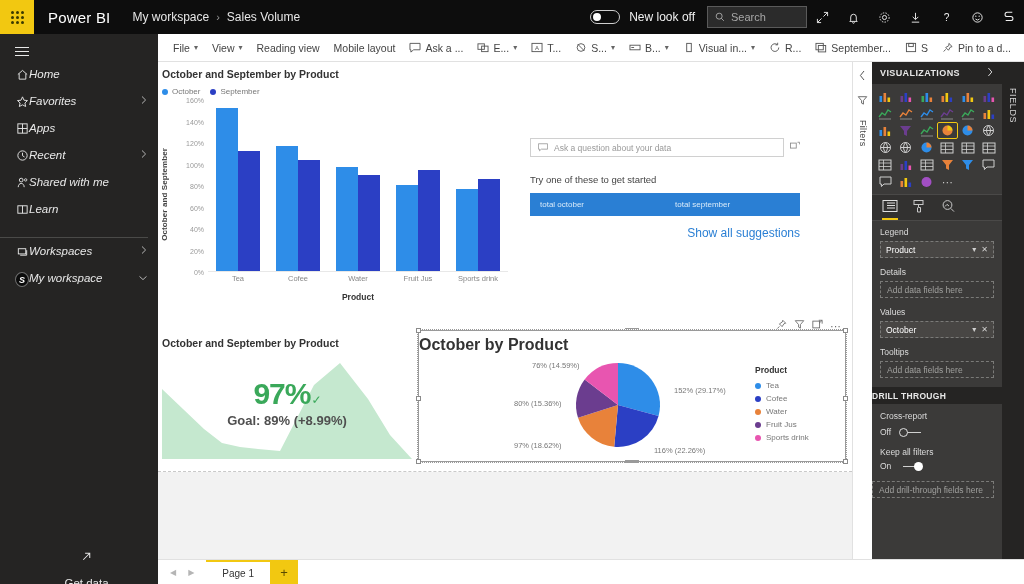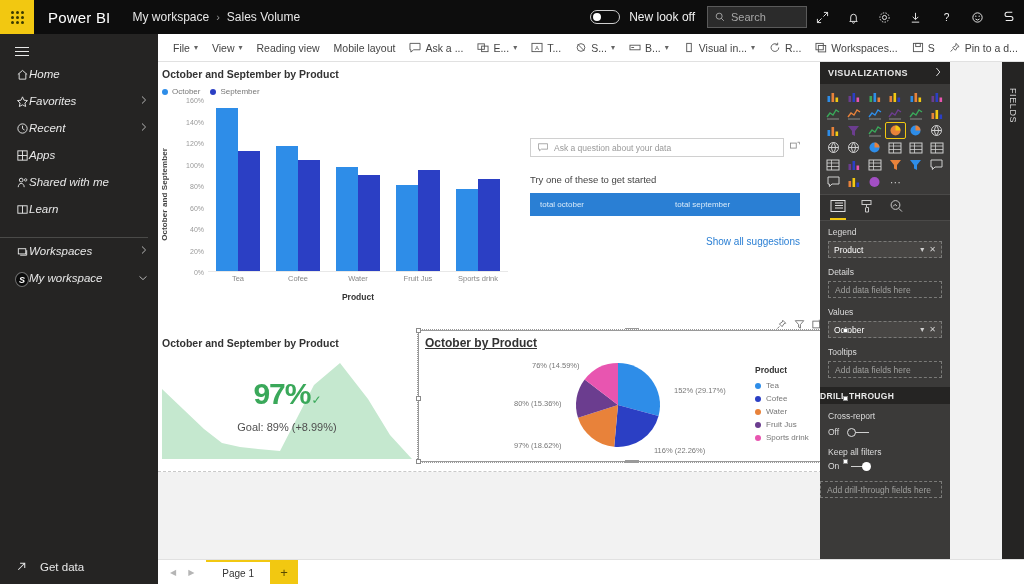--- a/index.html
+++ b/index.html
@@ -61,21 +61,21 @@
   .navitem .ic { width: 14px; display:flex; align-items:center; justify-content:center; }
   .navitem .chev { margin-left: auto; opacity: .85; }
   .navsep { height: 1px; background: #4a4a48; margin: 7px 10px 7px 0; }
   .ws-avatar {
     width: 15px; height: 15px; border-radius: 50%; background: #0b0b0b; color: #fff;
     font-size: 9px; display: flex; align-items: center; justify-content: center;
     font-weight: bold; border: 1px solid #6f6f6f;
   }
   .getdata {
     position: absolute; bottom: 0; left: 0; width: 158px; height: 34px;
-    display: flex; align-items: center; gap: 12px; padding-left: 15px; font-size: 11.5px;
+    display: flex; align-items: center; gap: 12px; padding-left: 15px; font-size: 11.5px; flex-direction: column;
   }
 
   
   #ribbon {
     position: absolute; top: 34px; left: 158px; width: 866px; height: 28px;
     background: #fff; border-bottom: 1px solid #e1e1e1;
     display: flex; align-items: center; padding-left: 8px; overflow: hidden;
   }
   .rb {
     display: flex; align-items: center; gap: 4px; height: 28px; padding: 0 7px;
@@ -133,67 +133,67 @@
     align-items: center; gap: 6px; padding: 0 7px; font-size: 8.5px; color: #999;
   }
   .qna-row { display: flex; align-items: flex-start; gap: 6px; }
   .qna-side { padding-top: 3px; color: #777; }
   .qna-sub { font-size: 9.5px; color: #444; margin-top: 17px; }
   .sugg-row { display: flex; gap: 0; margin-top: 8px; }
   .sugg {
     flex: 1; height: 23px; background: #2a7fd4; color: #d8eaf9; font-size: 8px;
     display: flex; align-items: center; padding-left: 10px;
   }
-  .showall { text-align: right; font-size: 10px; color: #2a7fd4; margin-top: 20px; }
+  .showall { text-align: right; font-size: 12px; color: #2a7fd4; margin-top: 10px; }
 
   
   #kpivis { position: absolute; left: 4px; top: 275px; width: 250px; height: 128px; }
   .kpi-area { position: relative; height: 104px; margin-top: 6px; overflow: hidden; }
   .kpi-center {
     position: absolute; left: 0; right: 0; top: 22px; text-align: center; z-index: 2;
   }
   .kpi-val { font-size: 30px; color: #3aa85a; font-weight: bold; letter-spacing: -1px; }
   .kpi-val .tick { font-size: 12px; font-weight: normal; margin-left: 1px; }
-  .kpi-goal { font-size: 11px; color: #4f4f4f; margin-top: 10px; }
+  .kpi-goal { font-size: 13px; color: #4f4f4f; margin-top: 2px; font-weight: bold; }
 
   
   #pievis {
     position: absolute; left: 260px; top: 268px; width: 428px; height: 132px;
     background: #fff; border: 1px solid #9a9a9a; outline: 1px dotted #9a9a9a;
   }
   .vis-handles i {
     position: absolute; width: 5px; height: 5px; background: #fff;
     border: 1px solid #8a8a8a; z-index: 5;
   }
   .vis-header {
     position: absolute; right: 4px; top: -12px; display: flex; gap: 7px; align-items: center;
     color: #666;
   }
   .grip {
     position: absolute; left: 50%; transform: translateX(-50%); width: 14px; height: 4px;
     background: repeating-linear-gradient(to bottom,#9a9a9a 0 1px,transparent 1px 2px);
   }
-  .pie-title { position: absolute; left: 6px; top: 5px; font-size: 12px; font-weight: bold; color: #333; text-decoration: underline; }
+  .pie-title { position: absolute; left: 0; top: 5px; font-size: 16px; font-weight: bold; color: #333; }
   #pie-svg { position: absolute; left: 140px; top: 24px; }
   .pie-lbl { position: absolute; font-size: 7.5px; color: #777; white-space: nowrap; }
   .pie-legend { position: absolute; right: 8px; top: 34px; width: 82px; }
   .pie-legend .lgt { font-size: 8.5px; font-weight: bold; color: #333; margin-bottom: 4px; }
   .pie-legend .lgi { display: flex; align-items: center; gap: 5px; font-size: 8px; color: #777; height: 13px; }
 
   
   #filters-tab {
     position: absolute; top: 62px; left: 852px; width: 20px; height: 497px;
     background: #fff; border-left: 1px solid #e1e1e1;
   }
   .ftab-inner { display: flex; flex-direction: column; align-items: center; padding-top: 8px; gap: 12px; color: #555; }
   .vert-text { writing-mode: vertical-rl; font-size: 9px; color: #444; letter-spacing: .3px; }
 
   
   #rightpanel {
-    position: absolute; top: 62px; left: 820px; width: 130px; height: 522px;
+    position: absolute; top: 62px; left: 872px; width: 130px; height: 522px;
     background: #3b3a39; color: #e8e8e8;
   }
   .rp-head {
     height: 22px; background: #252423; display: flex; align-items: center;
     justify-content: space-between; padding: 0 8px; font-size: 9px; font-weight: bold;
     letter-spacing: .4px;
   }
   .viz-grid {
     display: grid; grid-template-columns: repeat(6, 1fr); gap: 2px;
     padding: 5px 4px;
@@ -360,37 +360,37 @@
           </svg>
         </span>
       <span>Favorites</span>
       <span class="chev"><svg width="8" height="10" viewBox="0 0 8 10">
             <path d="M2 1.5 5.6 5 2 8.5" fill="none" stroke="#cfcfcf" stroke-width="1"></path>
           </svg></span>
     </div>
     <div class="navitem">
       <span class="ic">
           <svg width="13" height="13" viewBox="0 0 14 14">
+            <rect x="2" y="2" width="10" height="10" fill="none" stroke="#e8e8e8" stroke-width="1"></rect>
+            <path d="M7 2v10M2 7h10" stroke="#e8e8e8" stroke-width="1"></path>
+          </svg>
+        </span>
+      <span>Apps</span>
+    </div>
+    <div class="navitem">
+      <span class="ic">
+          <svg width="13" height="13" viewBox="0 0 14 14">
             <circle cx="7" cy="7" r="5" fill="none" stroke="#e8e8e8" stroke-width="1"></circle>
             <path d="M7 4v3.2l2.2 1.4" fill="none" stroke="#e8e8e8" stroke-width="1"></path>
           </svg>
         </span>
       <span>Recent</span>
       <span class="chev"><svg width="8" height="10" viewBox="0 0 8 10">
             <path d="M2 1.5 5.6 5 2 8.5" fill="none" stroke="#cfcfcf" stroke-width="1"></path>
           </svg></span>
-    </div>
-    <div class="navitem">
-      <span class="ic">
-          <svg width="13" height="13" viewBox="0 0 14 14">
-            <rect x="2" y="2" width="10" height="10" fill="none" stroke="#e8e8e8" stroke-width="1"></rect>
-            <path d="M7 2v10M2 7h10" stroke="#e8e8e8" stroke-width="1"></path>
-          </svg>
-        </span>
-      <span>Apps</span>
     </div>
     <div class="navitem">
       <span class="ic">
           <svg width="13" height="13" viewBox="0 0 14 14">
             <circle cx="5.6" cy="4.4" r="2" fill="none" stroke="#e8e8e8" stroke-width="1"></circle>
             <path d="M2.4 12c0-2.4 1.4-4 3.2-4s3.2 1.6 3.2 4" fill="none" stroke="#e8e8e8" stroke-width="1"></path>
             <circle cx="10.4" cy="4.2" r="1.3" fill="none" stroke="#e8e8e8" stroke-width=".9"></circle>
           </svg>
         </span>
       <span>Shared with me</span>
@@ -517,21 +517,21 @@
         </span>
       <span>R...</span>
     </div>
     <div class="rb">
       <span class="gly">
           <svg width="12" height="11" viewBox="0 0 13 12">
             <rect x="1" y="1.5" width="8" height="7" fill="none" stroke="#555" stroke-width="1"></rect>
             <rect x="3.6" y="3.8" width="8" height="7" fill="none" stroke="#555" stroke-width="1"></rect>
           </svg>
         </span>
-      <span>Workspaces...</span>
+      <span>September...</span>
     </div>
     <div class="rb">
       <span class="gly">
           <svg width="12" height="11" viewBox="0 0 13 12">
             <rect x="1.5" y="1.5" width="10" height="9" fill="none" stroke="#555" stroke-width="1"></rect>
             <rect x="4" y="1.5" width="5" height="3.5" fill="none" stroke="#555" stroke-width="1"></rect>
           </svg>
         </span>
       <span>S</span>
     </div>

